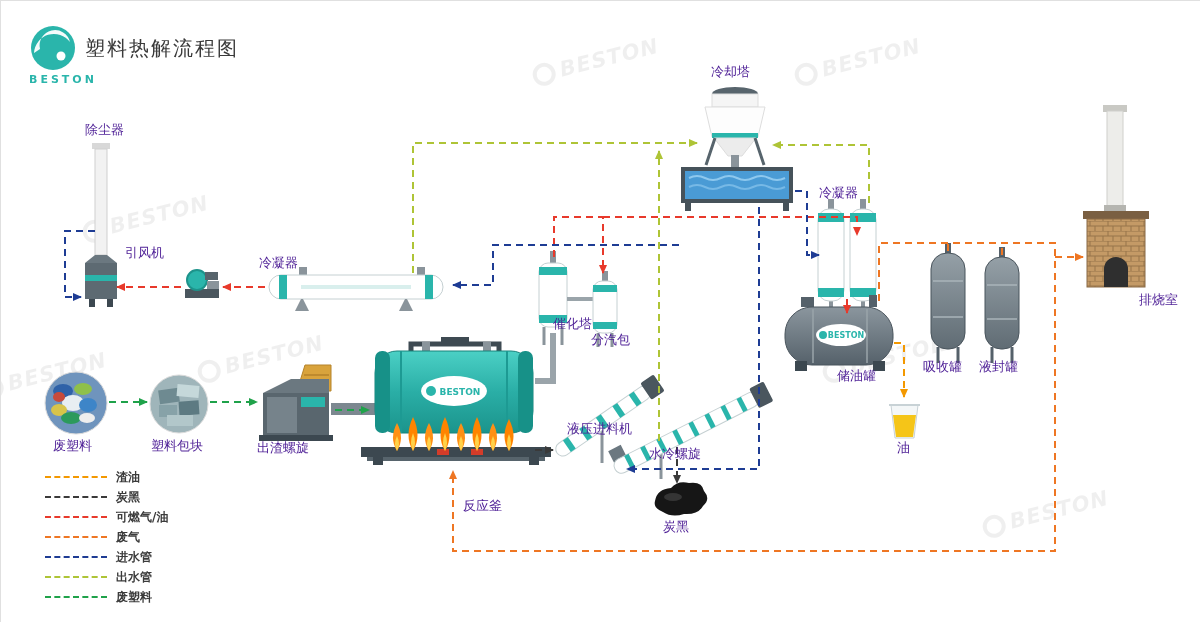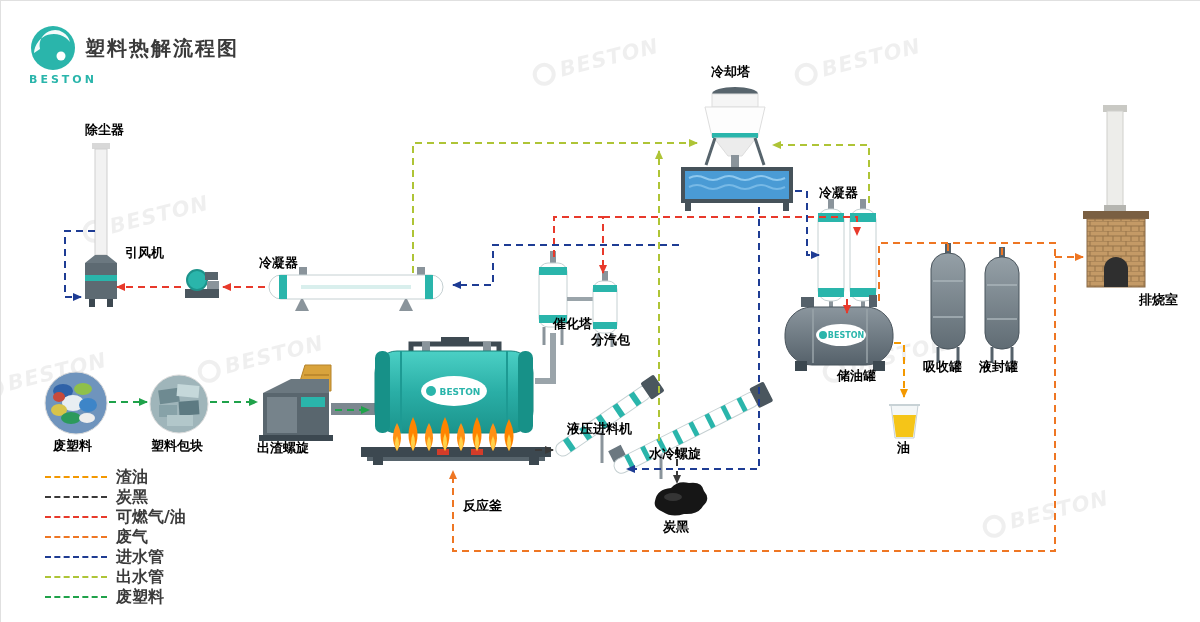--- a/index.html
+++ b/index.html
@@ -2,27 +2,27 @@
 <html style="--brand: #2ab5ab; --residue: #f39800; --carbon: #3a3a3a; --gasoil: #e8392b; --wastegas: #ee7623; --inwater: #1e3c94; --outwater: #aec436; --plastic: #1fa24a;"><head>
 <meta charset="utf-8">
 <style>
   html,body{margin:0;padding:0;background:#f4f4f4;}
   .stage{position:relative;width:1200px;height:622px;background:#fff;border:1px solid #e0e0e0;
          font-family:"DejaVu Sans","Liberation Sans",sans-serif;overflow:hidden;margin:0 auto;}
   .wm{position:absolute;display:flex;align-items:center;gap:5px;color:#000;opacity:.06;
       font-style:italic;font-weight:bold;font-size:21px;letter-spacing:1px;transform:rotate(-14deg);z-index:0;}
   .wm-ring{width:15px;height:15px;border:4px solid currentColor;border-radius:50%;display:inline-block;}
   svg.layer{position:absolute;left:0;top:0;z-index:1;}
-  .label{position:absolute;z-index:2;font-weight:bold;font-size:13px;color:#000000;white-space:nowrap;}
+  .label{position:absolute;z-index:2;font-weight:normal;font-size:13px;color:#4c1d95;white-space:nowrap;}
   .brand-name{position:absolute;z-index:2;font-weight:bold;font-size:11px;letter-spacing:3px;color:var(--brand);}
-  .page-title{position:absolute;z-index:2;font-weight:bold;font-size:20px;color:#3a3a3a;letter-spacing:2px;}
+  .page-title{position:absolute;z-index:2;font-weight:normal;font-size:20px;color:#3a3a3a;letter-spacing:2px;}
   .legend{position:absolute;left:44px;top:466px;z-index:2;}
   .lg-row{display:flex;align-items:center;height:20px;}
   .lg-swatch{width:62px;border-top:2px dashed #999;margin-right:9px;}
-  .lg-label{font-size:16px;color:#3b3b3b;font-weight:bold;}
+  .lg-label{font-size:12px;color:#3b3b3b;font-weight:bold;}
   .ln{fill:none;stroke-width:2;stroke-dasharray:7 5;}
   .ln-gasoil{stroke:var(--gasoil);}  .ln-wastegas{stroke:var(--wastegas);}
   .ln-inwater{stroke:var(--inwater);} .ln-outwater{stroke:var(--outwater);}
   .ln-plastic{stroke:var(--plastic);} .ln-carbon{stroke:var(--carbon);}
   .ln-residue{stroke:var(--residue);}
   .mk-gasoil{fill:var(--gasoil);} .mk-wastegas{fill:var(--wastegas);}
   .mk-inwater{fill:var(--inwater);} .mk-outwater{fill:var(--outwater);}
   .mk-plastic{fill:var(--plastic);} .mk-carbon{fill:var(--carbon);}
   .mk-residue{fill:var(--residue);}
   .pipe{stroke:#9aa4aa;fill:none;}

